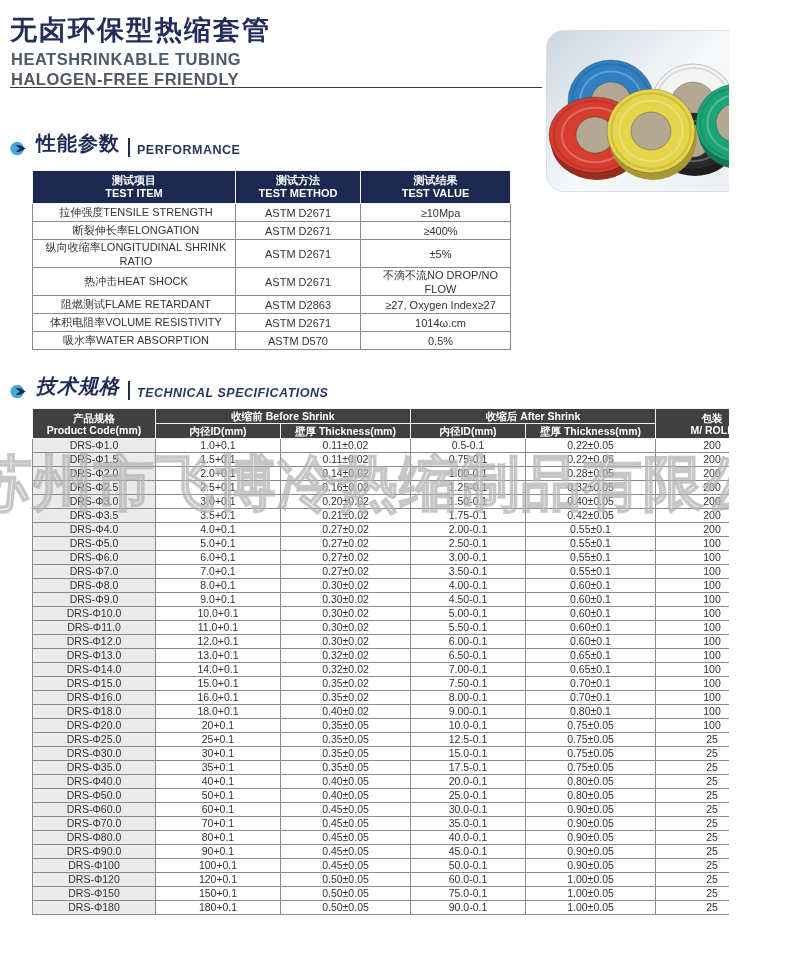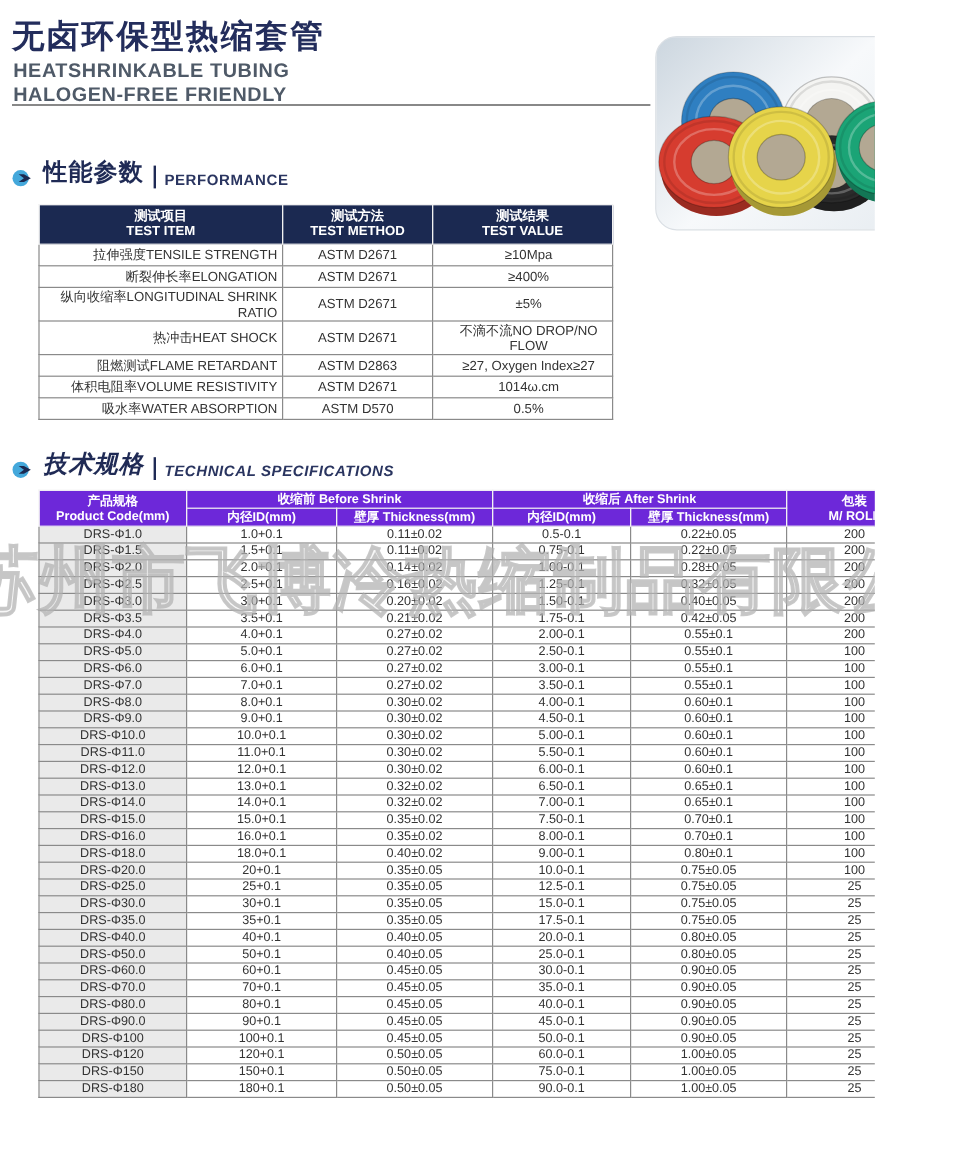--- a/index.html
+++ b/index.html
@@ -29,29 +29,29 @@
   .sec-perf { top:131px; }
   .sec-spec { top:374px;font-style:italic; }
 
   
   .perf { position:absolute; top:170px; left:32px; width:478px;
           border-collapse:collapse; table-layout:fixed; font-size:11px; color:#333;
           border:1px solid #7d7d7d; }
   .perf th { background:#1b2951; color:#fff; font-size:11px; font-weight:bold;
              border:1px solid #f2f2f2; padding:3px 0; line-height:13px; }
   .perf td { border:1px solid #8a8a8a; height:18px; padding:0 4px; background:#fff; }
-  .perf td.c1 { text-align:right; padding-left:8px; }
+  .perf td.c1 { text-align:center; padding-left:8px; }
   .perf td.c2 { text-align:center; }
   .perf td.c3 { text-align:center; padding-left:14px; }
 
   
   .spec { position:absolute; top:408px; left:32px; width:736px;
           border-collapse:collapse; table-layout:fixed; font-size:10.5px; color:#333;
           border:1px solid #7d7d7d; }
-  .spec th { background:#6d28d9; color:#fff; font-size:10.5px; font-weight:bold;
+  .spec th { background:#404040; color:#fff; font-size:10.5px; font-weight:bold;
              border:1px solid #f2f2f2; padding:1px 0; line-height:12px; }
   .spec td { border:1px solid #8a8a8a; height:13px; line-height:13px; text-align:center;
              padding:0; background:#fff; }
   .spec td.prod { background:#eaeaea;margin-top:35px; }
 
   
   .watermark { position:absolute; top:444px; left:-28px; width:880px; z-index:5;
                font-size:60px; font-weight:bold; letter-spacing:1px; white-space:nowrap;
                color:rgba(225,225,225,0.28);
                -webkit-text-stroke:1.5px rgba(172,172,172,0.65);

